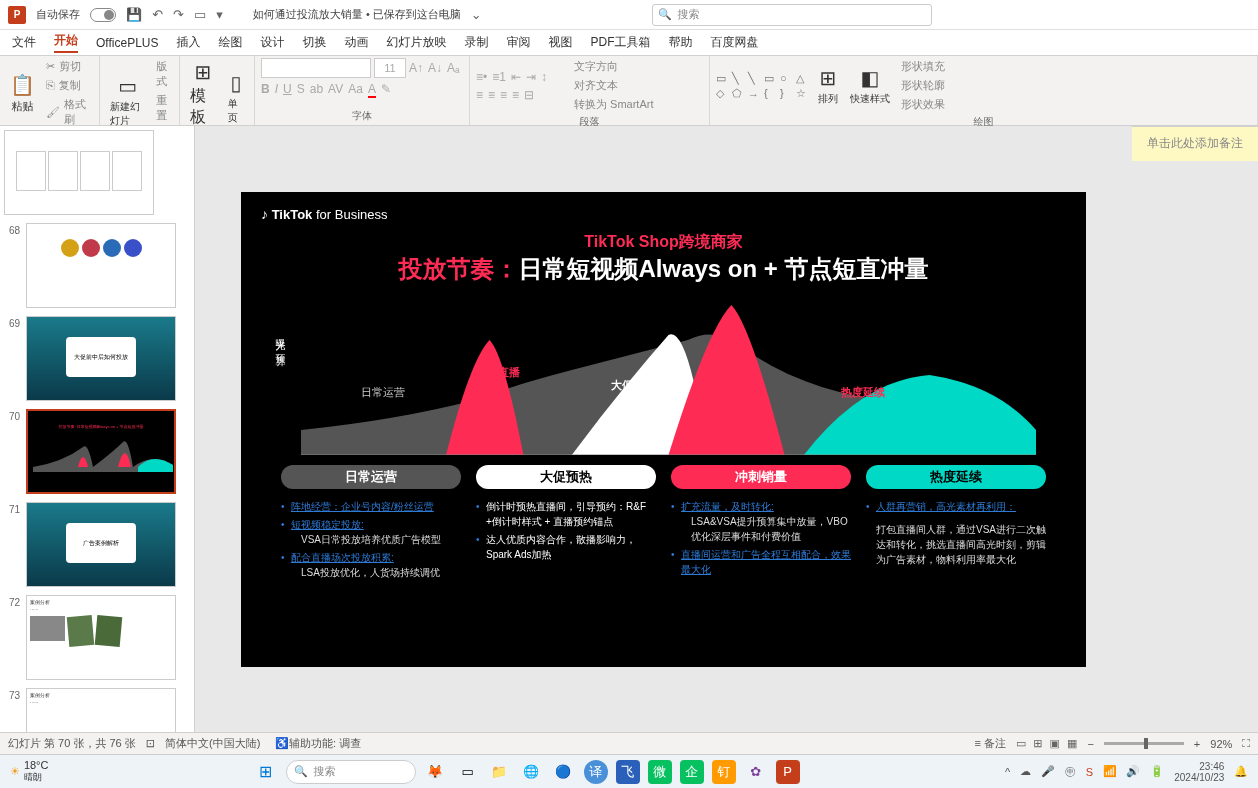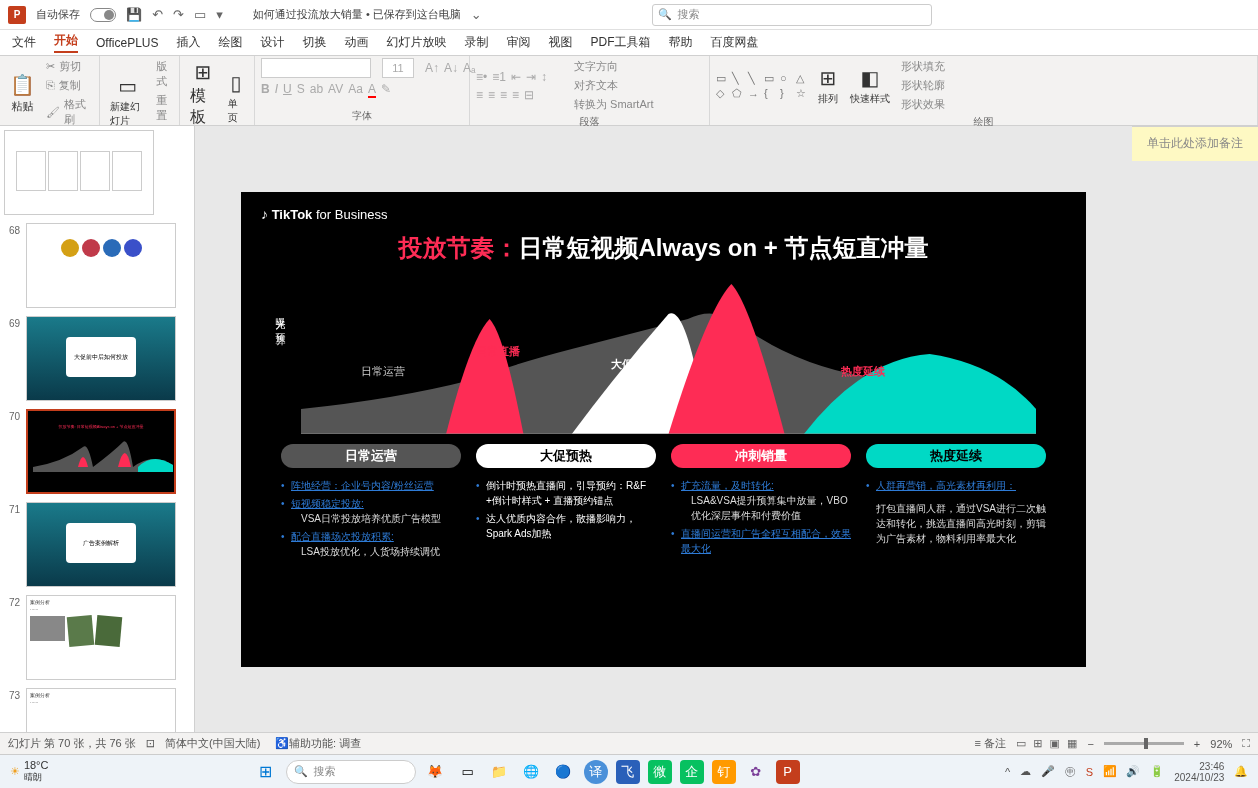--- a/index.html
+++ b/index.html
@@ -189,21 +189,21 @@
         </div>
       <div class="ribbon-btn-big">
           <span class="icon">▯</span>
           <span style="font-size:10px">单页页</span>
         </div>
     </div>
     <div class="ribbon-group-label">OfficePLUS</div>
   </div>
   <div class="ribbon-group" style="width:215px">
     <div class="ribbon-group-content" style="flex-direction:column;align-items:flex-start;gap:4px">
-      <div style="display:flex;gap:11px;align-items:center">
+      <div style="display:flex;gap:3px;align-items:center">
         <input class="font-select" style="">
         <input class="font-size" value="11" style="">
         <span class="toolbar-icons">
           <span>A↑</span>
           <span>A↓</span>
           <span>Aₐ</span>
         </span>
       </div>
       <div class="toolbar-icons">
         <span><b>B</b></span>
@@ -354,20 +354,21 @@
     </div>
   </div>
 
   <div class="slide-area">
     <div class="slide-canvas">
       <div class="slide">
         <div class="slide-logo">
           <span style="font-size:14px">♪</span> <span class="bold">TikTok</span> <span>for Business</span>
         </div>
         <div class="slide-title">
+          <div class="sub">TikTok Shop跨境商家</div>
           <div class="main-t"><span class="orange">投放节奏：</span><span>日常短视频Always on + 节点短直冲量</span></div>
         </div>
         <div class="chart">
           <div class="axis-label">曝光／预算</div>
           <svg viewBox="0 0 760 155" preserveAspectRatio="none">
             <path d="M0,130 Q100,120 180,100 Q220,85 280,70 Q340,55 400,40 Q430,25 460,50 Q520,90 600,100 Q700,115 760,130 L760,155 L0,155 Z" fill="#555"></path>
             <path d="M150,155 Q175,60 195,40 Q210,55 230,155 Z" fill="#fe2c55"></path>
             <path d="M280,155 Q330,90 380,35 Q400,25 420,155 Z" fill="#fff"></path>
             <path d="M380,155 Q420,30 445,5 Q465,25 500,155 Z" fill="#fe2c55"></path>
             <path d="M520,155 Q580,80 650,75 Q720,85 760,130 L760,155 Z" fill="#00d9c5"></path>

